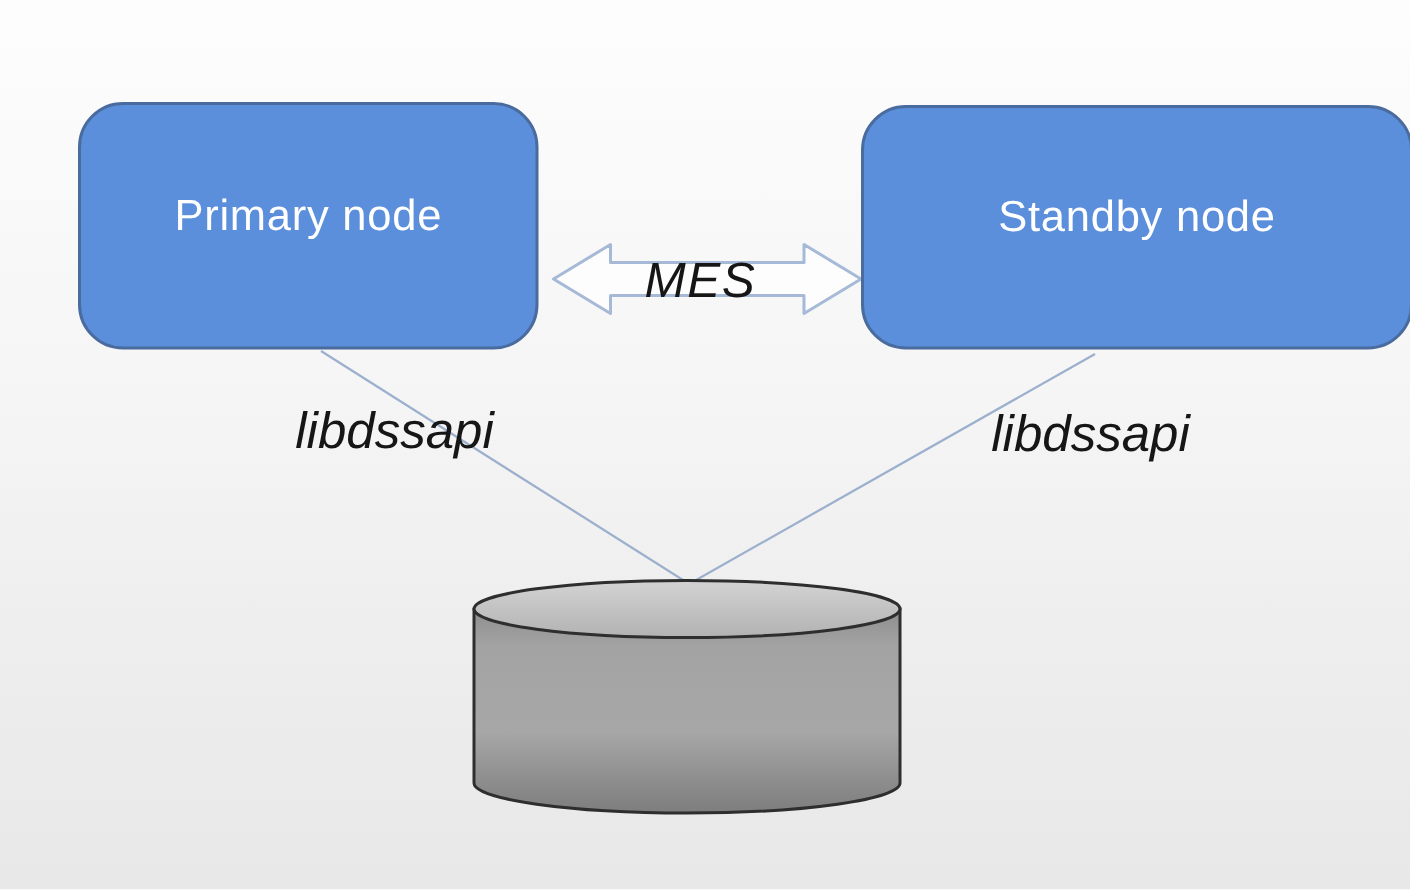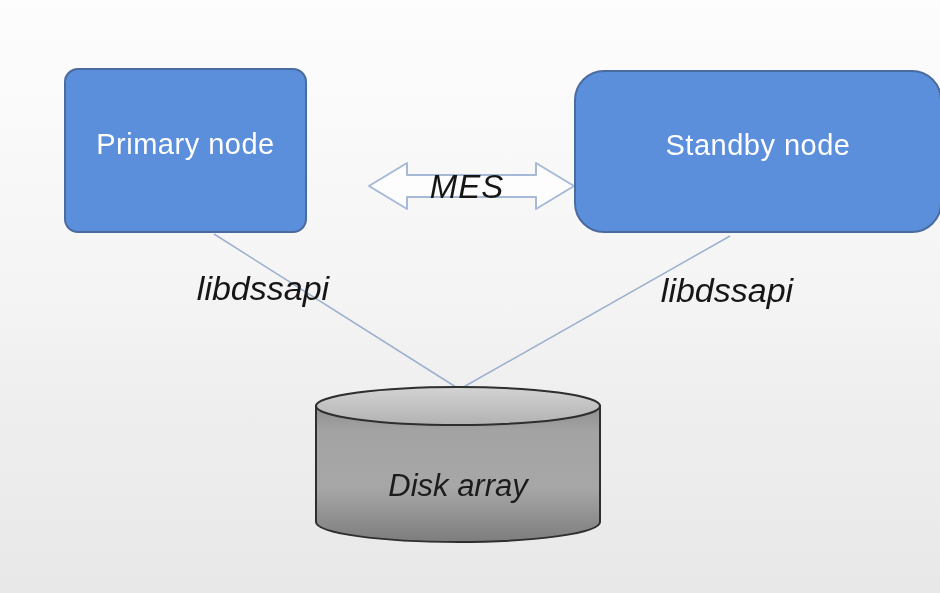--- a/index.html
+++ b/index.html
@@ -26,21 +26,21 @@
     border: 2px solid #4a6b9d;
     border-radius: 30px;
     display: flex;
     align-items: center;
     justify-content: center;
     color: #ffffff;
     font-size: 29px;
     letter-spacing: 0.5px;
     padding-bottom: 12px;
   }
-  .node.primary { left: 64px; top: 68px; width: 243px; height: 165px; border-radius: 14px; }
+  .node.primary { left: 52px; top: 68px; width: 307px; height: 165px; }
   .node.standby { left: 574px; top: 70px; width: 368px; height: 163px; }
 
   .label {
     position: absolute;
     color: #161616;
     white-space: nowrap;
     transform: translate(-50%, -50%);
     font-style: italic;
   }
   .label.mes  { left: 467px; top: 187px; font-size: 33px; letter-spacing: 1px; }
@@ -81,15 +81,14 @@
   <div class="node primary">
     <span>Primary node</span>
   </div>
   <div class="node standby">
     <span>Standby node</span>
   </div>
 
   <div class="label mes">MES</div>
   <div class="label lib-left">libdssapi</div>
   <div class="label lib-right">libdssapi</div>
-  <div class="label disk">Disk array</div>
 
 </div>
 
 </body></html>

